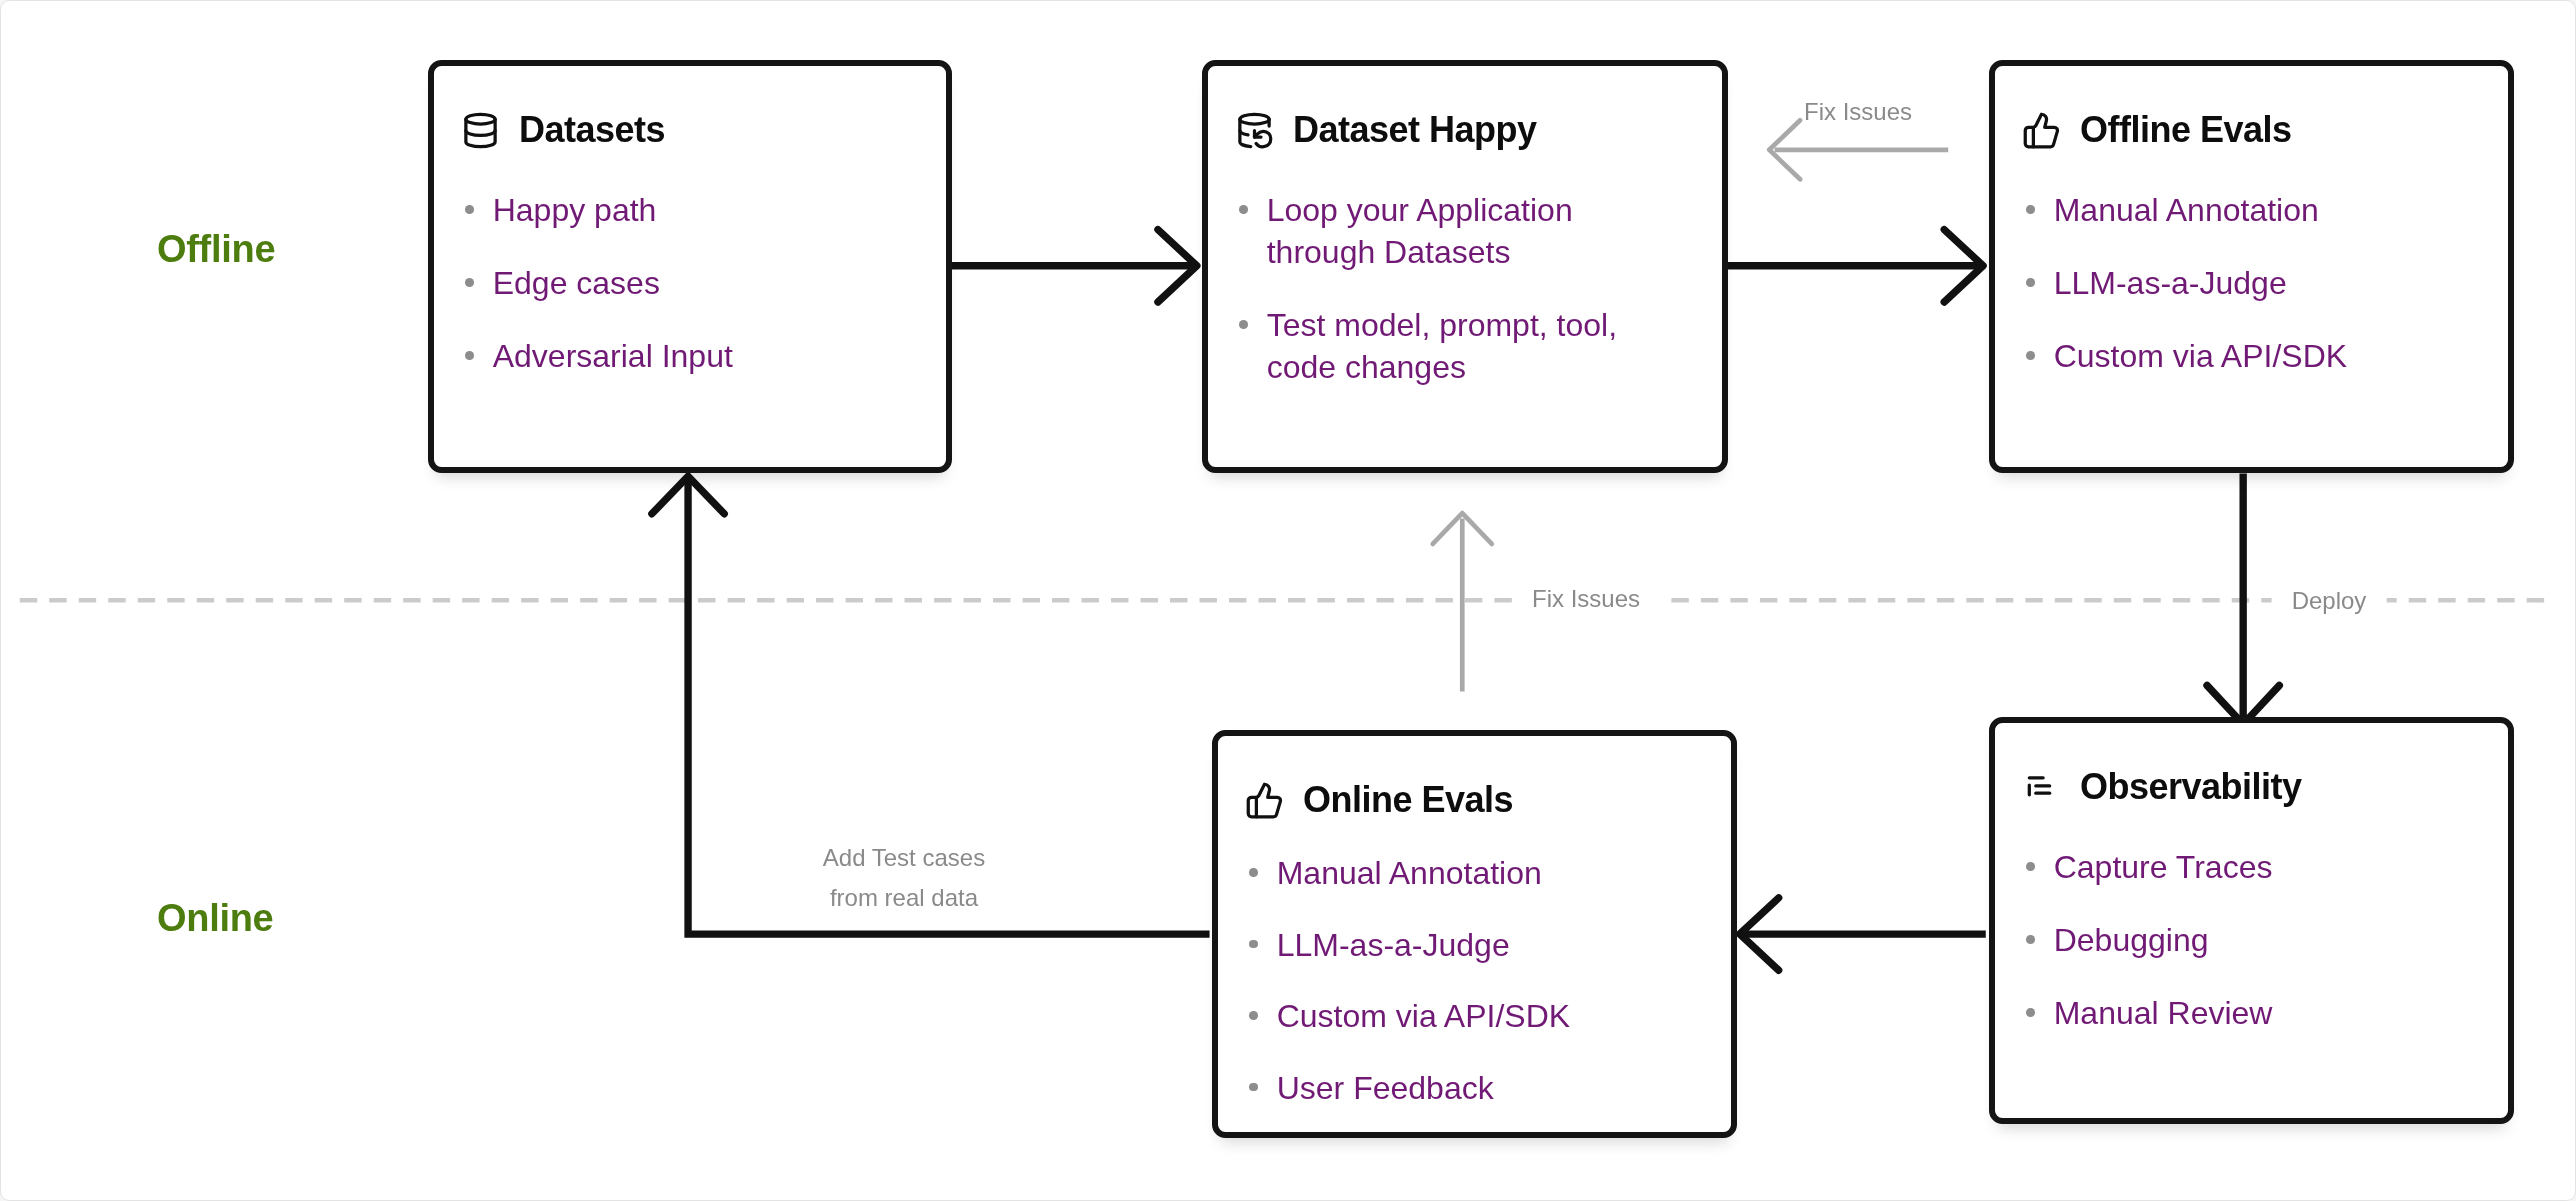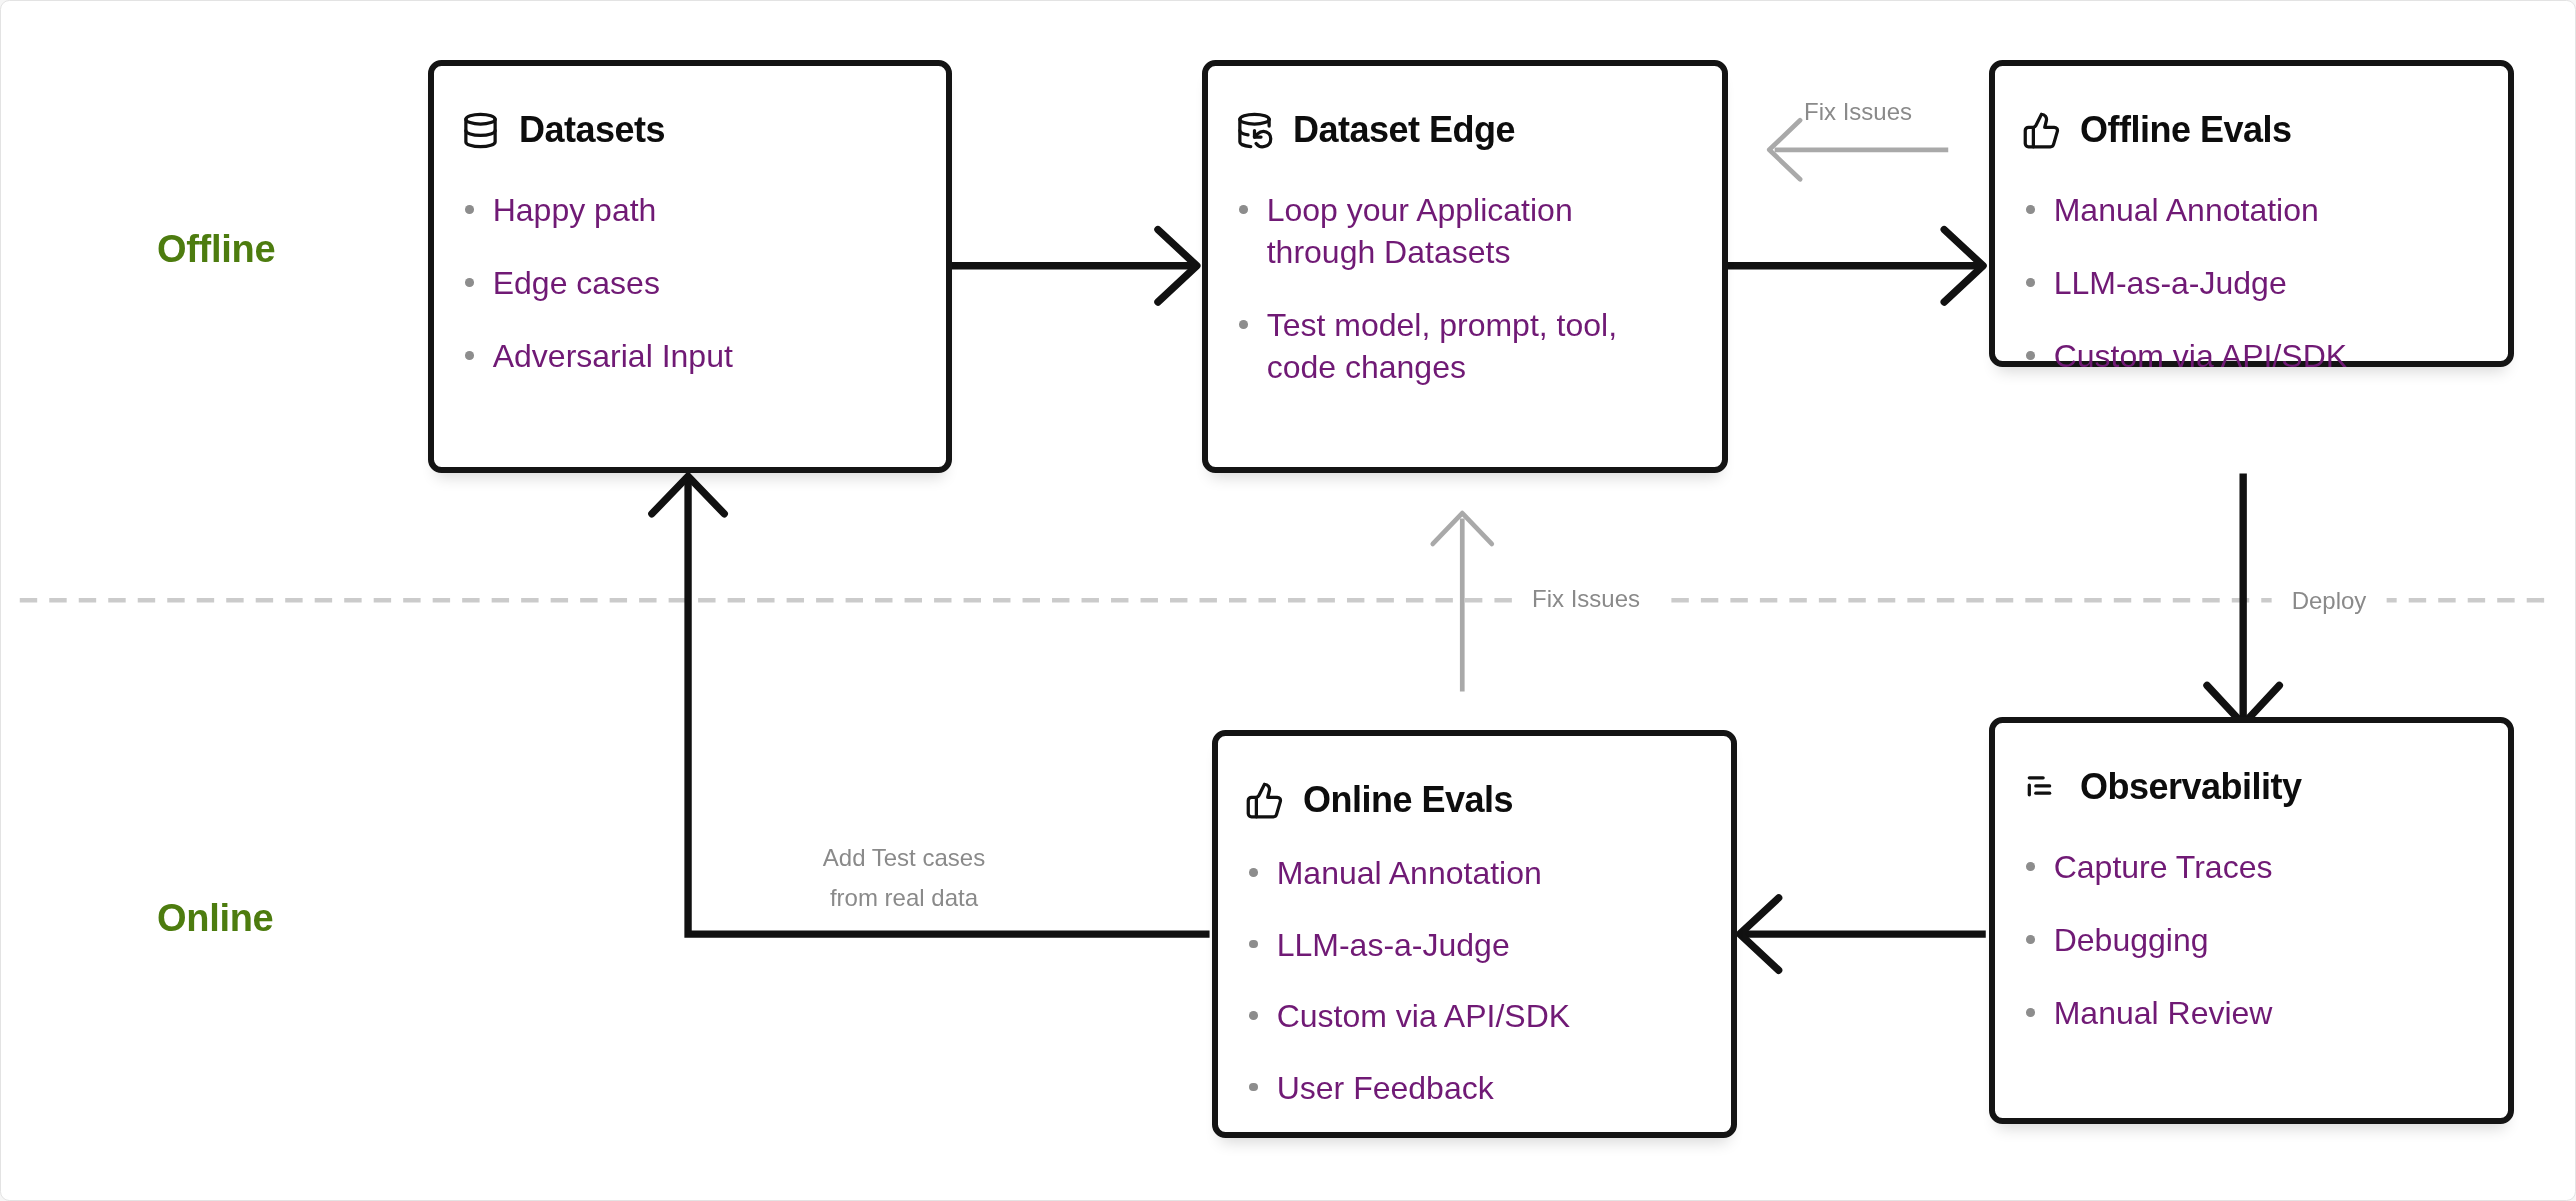--- a/index.html
+++ b/index.html
@@ -114,35 +114,35 @@
       <span class="node-icon">
         <svg viewBox="0 0 24 24">
             <ellipse cx="12" cy="5" rx="9" ry="3"></ellipse>
             <path d="M3 12a9 3 0 0 0 5 2.7"></path>
             <path d="M21 9.3V5"></path>
             <path d="M3 5v14a9 3 0 0 0 6.7 2.9"></path>
             <path d="M12 12v4h4"></path>
             <path d="M13 20a5 5 0 0 0 9-3 4.5 4.5 0 0 0-4.5-4.5c-1.33 0-2.54.54-3.41 1.41L12 16"></path>
           </svg>
       </span>
-      <span class="node-title">Dataset Edge</span>
+      <span class="node-title">Dataset Happy</span>
     </div>
     <ul class="node-bullets">
       <li>
           <span class="dot"></span>
           <span class="bullet-text">Loop your Application through Datasets</span>
         </li>
       <li>
           <span class="dot"></span>
           <span class="bullet-text">Test model, prompt, tool, code changes</span>
         </li>
     </ul>
   </div>
 
-  <div class="node" style="left:1988px;top:59px;width:525px;height:307px;">
+  <div class="node" style="left:1988px;top:59px;width:525px;height:413px;">
     <div class="node-header">
       <span class="node-icon">
         <svg viewBox="0 0 24 24">
             <path d="M7 10v12"></path>
             <path d="M15 5.88 14 10h5.83a2 2 0 0 1 1.92 2.56l-2.33 8A2 2 0 0 1 17.5 22H4a2 2 0 0 1-2-2v-8a2 2 0 0 1 2-2h2.76a2 2 0 0 0 1.79-1.11L12 2a3.13 3.13 0 0 1 3 3.88Z"></path>
           </svg>
       </span>
       <span class="node-title">Offline Evals</span>
     </div>
     <ul class="node-bullets">

